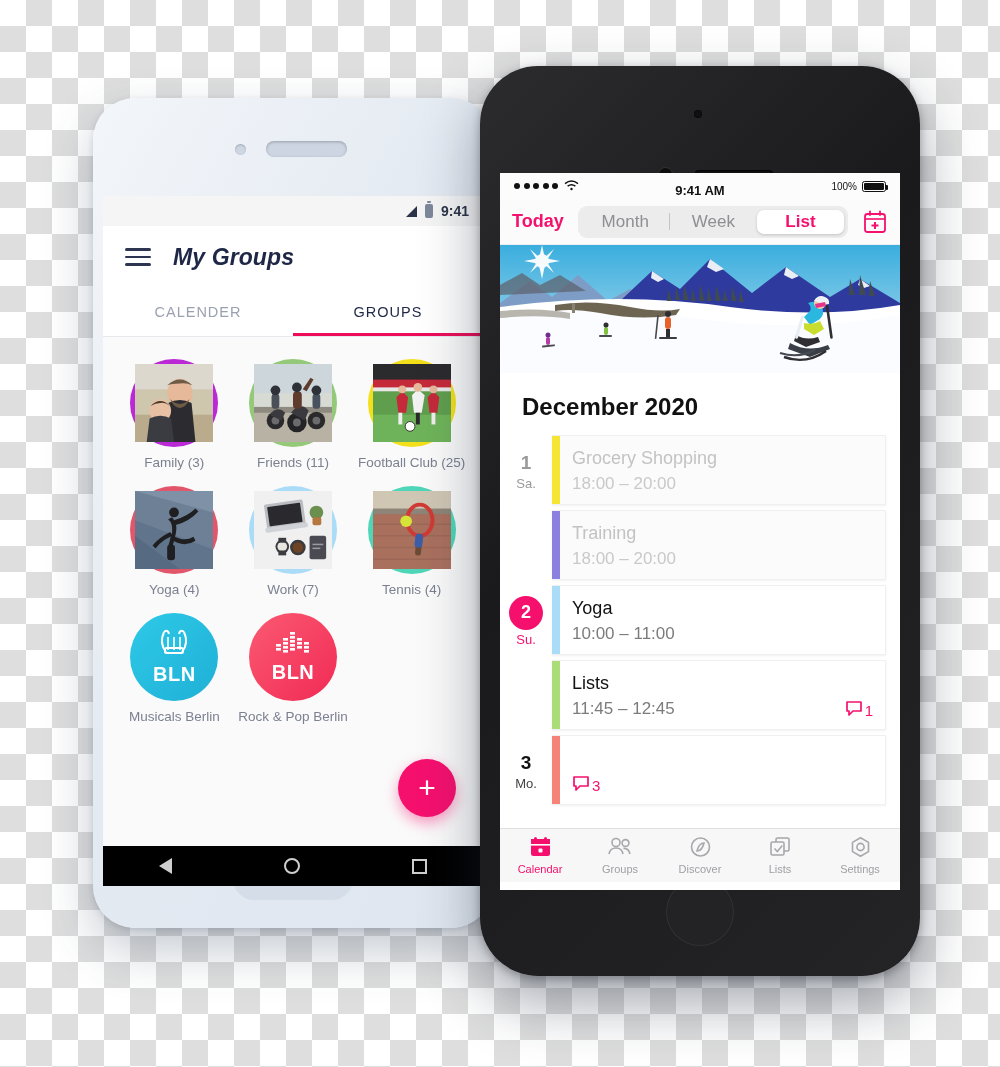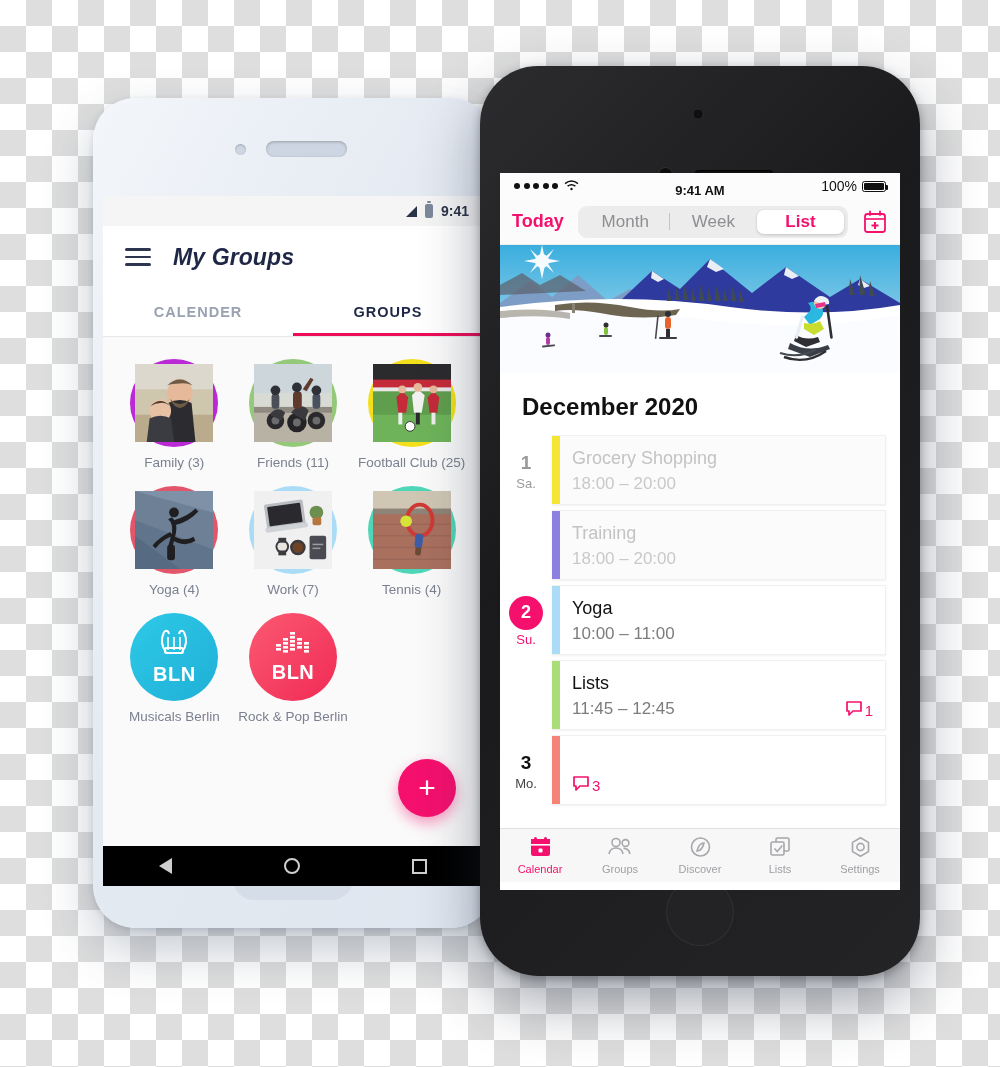--- a/index.html
+++ b/index.html
@@ -40,21 +40,21 @@
     justify-content:flex-end; gap:8px; padding-right:14px; color:#2a3347; font-size:14px; font-weight:700;}
   .and-sig{ width:0;height:0;border-left:11px solid transparent;border-bottom:11px solid #2a3347;}
   .and-batt{ width:8px;height:14px;border-radius:2px;background:#7d889b; position:relative;}
   .and-batt:before{content:"";position:absolute;left:2px;top:-3px;width:4px;height:2px;background:#7d889b;border-radius:1px;}
   .and-appbar{ height:62px; background:#fff; display:flex; align-items:center; padding:0 22px; gap:22px;font-style:italic;}
   .ham{ width:26px; }
   .ham i{ display:block; height:2.6px; background:#2d3550; margin:5px 0; border-radius:2px;}
   .and-title{ font-size:23px; font-weight:700; color:#1e2746; letter-spacing:.1px;}
   .and-tabs{ height:48px; background:#fff; display:flex; position:relative;}
   .and-tab{ flex:1; display:flex; align-items:center; justify-content:center;
-    font-size:14.5px; font-weight:700; letter-spacing:1px; color:#9aa1b0;}
+    font-size:14.5px; font-weight:400; letter-spacing:1px; color:#9aa1b0;}
   .and-tab.active{ color:#1e2746; }
   .and-tab-underline{ position:absolute; bottom:0; left:50%; width:50%; height:3px; background:#ec0c59;}
   .and-divider{ height:1px; background:#e6e8ec; box-shadow:0 2px 5px rgba(0,0,0,.06);}
   .and-body{ background:#fafafa; height:510px; padding:22px 0 0 0; position:relative;}
   .grid-row{ display:flex; padding:0 12px; margin-bottom:14px;}
   .gcell{ width:125px; display:flex; flex-direction:column; align-items:center;}
   .g-ring{ width:88px; height:88px; border-radius:50%; padding:5px; display:block;}
   .g-photo{ width:100%; height:100%; border-radius:50%; overflow:hidden; position:relative;}
   .g-label{ margin-top:8px; font-size:13.5px; color:#7b8190; text-align:center; line-height:1.25; width:110px;}
   .g-solid{ width:88px; height:88px; border-radius:50%; display:flex; flex-direction:column;
@@ -87,21 +87,21 @@
      width:68px;height:68px;border-radius:50%; background:#232325; box-shadow:inset 0 0 0 1px #313134;}
   .iphone-screen{
     position:absolute; left:20px; top:107px; width:400px; height:717px;
     background:#fff; overflow:hidden;
   }
   .ios-status{ height:26px; background:#fcfcfc; display:flex; align-items:center; padding:0 14px;
      font-size:13px; color:#111; position:relative;}
   .ios-dots{ display:flex; gap:3.5px; align-items:center;}
   .ios-dots span{ width:6px;height:6px;border-radius:50%;background:#111;}
   .ios-time{ position:absolute; left:0; right:0; text-align:center; font-size:13px; font-weight:600; color:#111;margin-top:8px;}
-  .ios-right{ margin-left:auto; display:flex; align-items:center; gap:5px; font-size:14px;}
+  .ios-right{ margin-left:auto; display:flex; gap:5px; font-size:10px;}
   .ios-batt{ width:24px;height:11px;border:1px solid #111;border-radius:2.5px; position:relative; padding:1px;}
   .ios-batt i{ display:block; width:100%; height:100%; background:#111; border-radius:1px;}
   .ios-batt:after{ content:""; position:absolute; right:-3px; top:3px; width:2px;height:5px;background:#111;border-radius:0 1px 1px 0;}
   .ios-toolbar{ height:46px; background:#fbfbfb; display:flex; align-items:center; padding:0 12px; gap:10px;
      border-bottom:1px solid #ededed;}
   .tb-today{ color:#f5106e; font-size:18px; font-weight:600; }
   .seg{ flex:1; display:flex; align-items:center; background:#ececec; border-radius:9px; height:32px; padding:4px;
      margin:0 4px; }
   .seg-item{ flex:1; display:flex; align-items:center; justify-content:center; font-size:17px; color:#8e8e93; height:100%;}
   .seg-item.sel{ background:#fff; border-radius:7px; color:#f5106e; font-weight:700;

